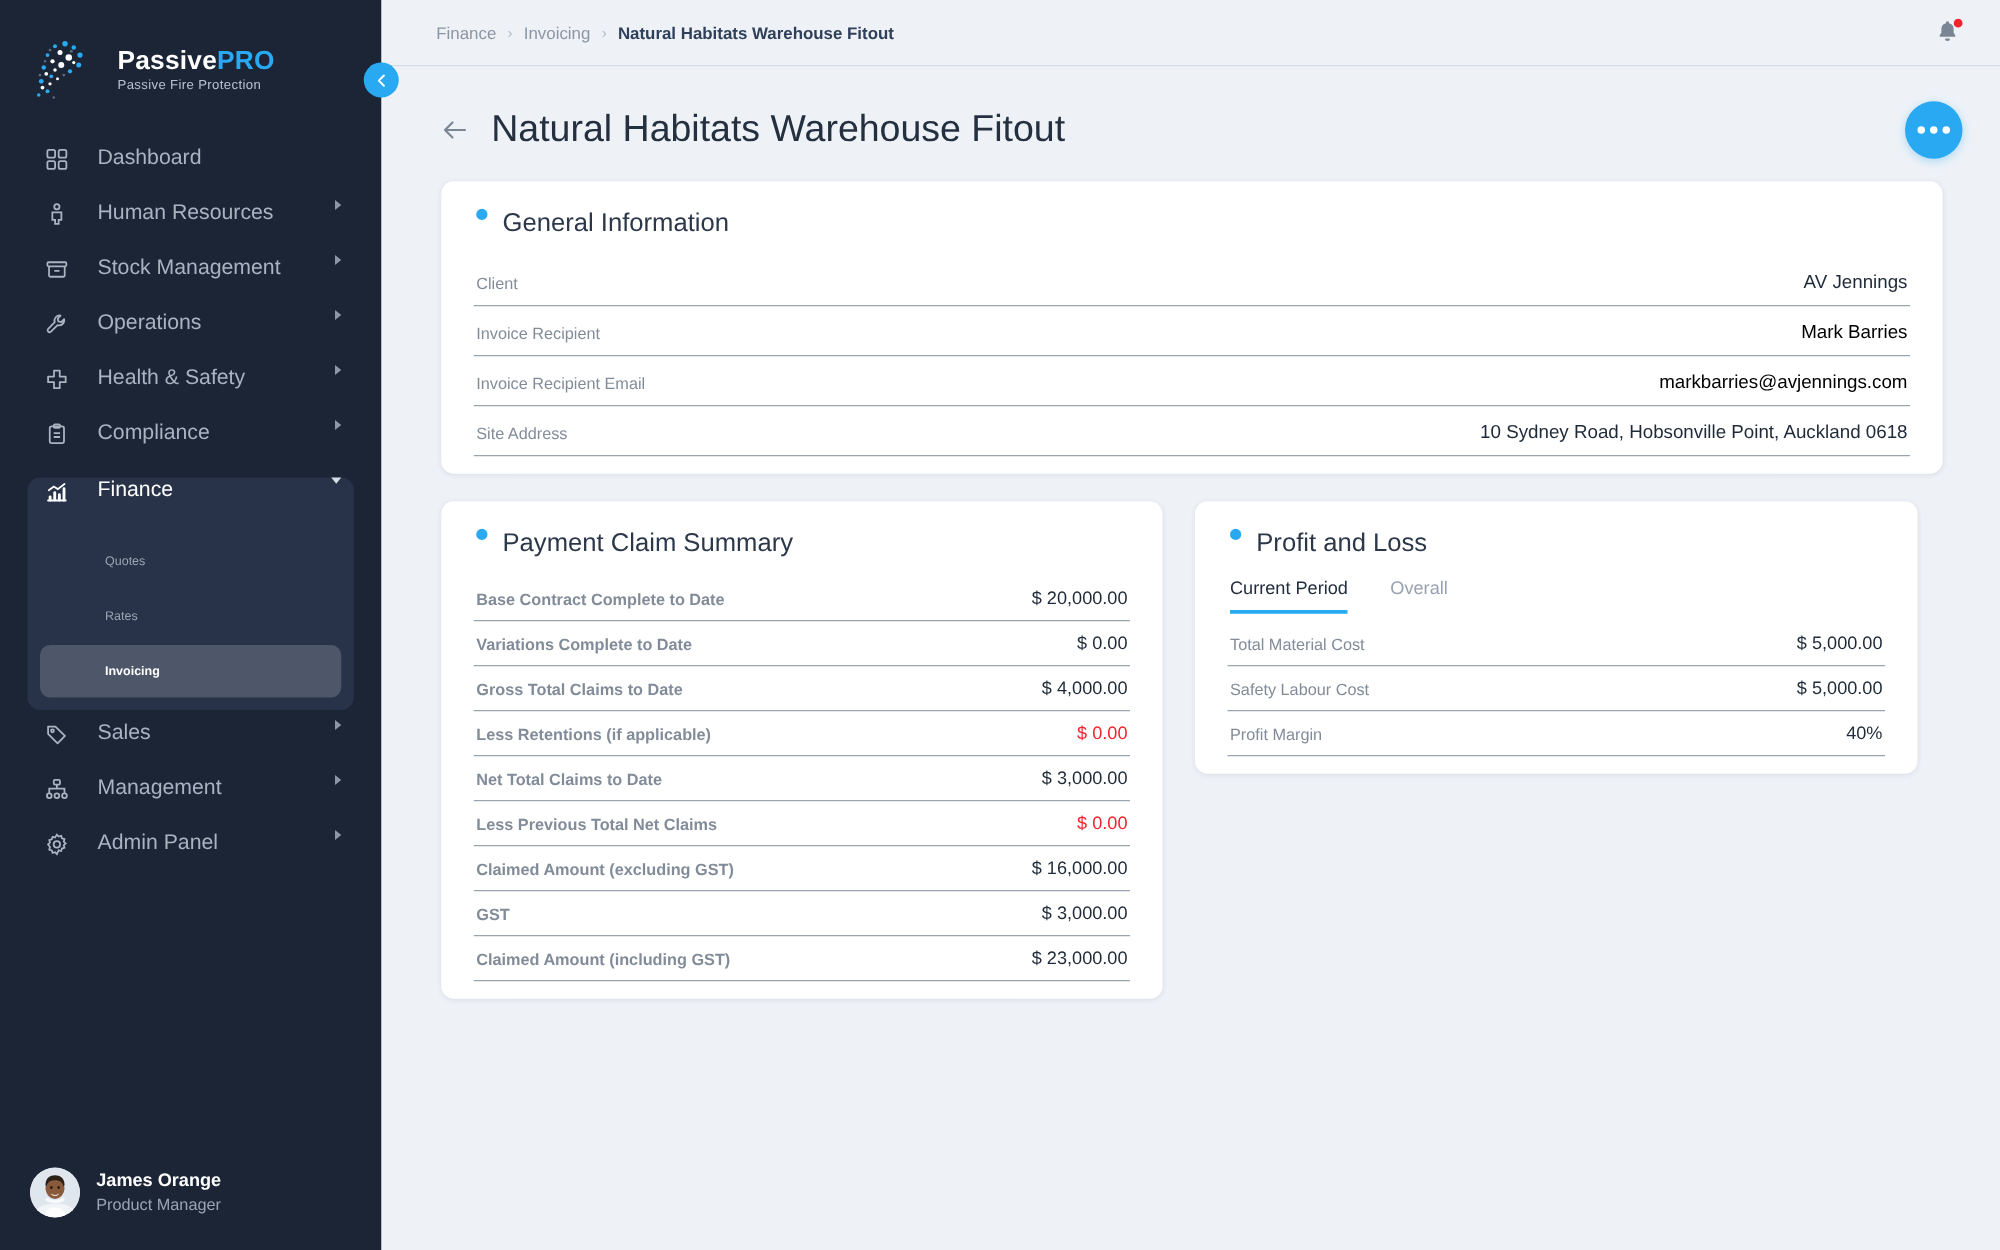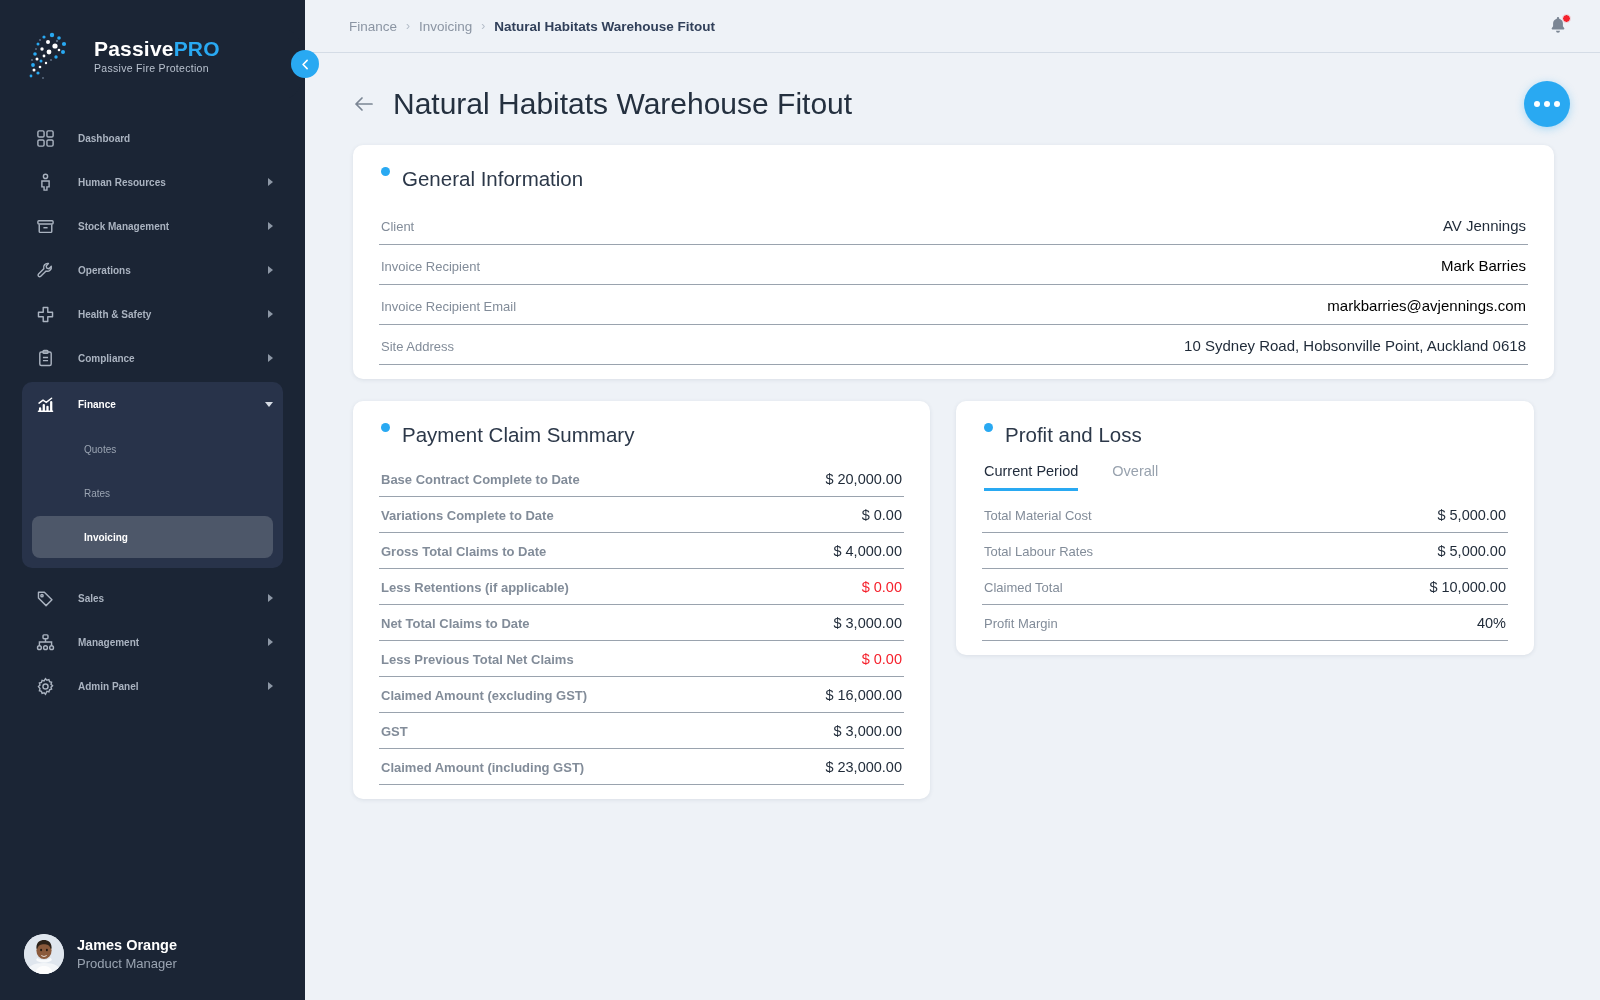--- a/index.html
+++ b/index.html
@@ -27,23 +27,23 @@
   .logo-text { display: flex; flex-direction: column; line-height: 1; }
   .logo-title { font-size: 21px; font-weight: bold; letter-spacing: .2px; }
   .logo-title .w1 { color: #ffffff; }
   .logo-title .w2 { color: #29a9f2; }
   .logo-sub {
     color: #b9c2cf; font-size: 10.5px; margin-top: 4px; letter-spacing: .3px;
   }
 
   .nav { margin-top: 10px; flex: 1 1 auto; }
   .nav-item {
-    display: flex; align-items: center;
+    display: flex; 
     height: 44px; margin: 0 22px; padding: 0 10px 0 12px;
-    color: #aab3c0; font-size: 10px; font-weight: bold;
+    color: #aab3c0; font-size: 17px; font-weight: normal;
     border-radius: 8px; cursor: pointer; position: relative;
   }
   .nav-item .ic {
     width: 22px; height: 22px; flex: 0 0 22px;
     display: flex; align-items: center; justify-content: center;
     margin-right: 22px;
   }
   .nav-item .ic svg { width: 19px; height: 19px; display: block; }
   .nav-item .lbl { flex: 1 1 auto; white-space: nowrap; }
   .caret-r {
@@ -511,26 +511,22 @@
           </div>
           <div class="tabs">
             <span class="tab active">Current Period</span>
             <span class="tab">Overall</span>
           </div>
           <div class="row">
             <span class="k">Total Material Cost</span>
             <span class="v">$ 5,000.00</span>
           </div>
           <div class="row">
-            <span class="k">Total Labour Rates</span>
+            <span class="k">Safety Labour Cost</span>
             <span class="v">$ 5,000.00</span>
-          </div>
-          <div class="row">
-            <span class="k">Claimed Total</span>
-            <span class="v">$ 10,000.00</span>
           </div>
           <div class="row">
             <span class="k">Profit Margin</span>
             <span class="v">40%</span>
           </div>
         </section>
 
       </div>
     </div>
   </main>

